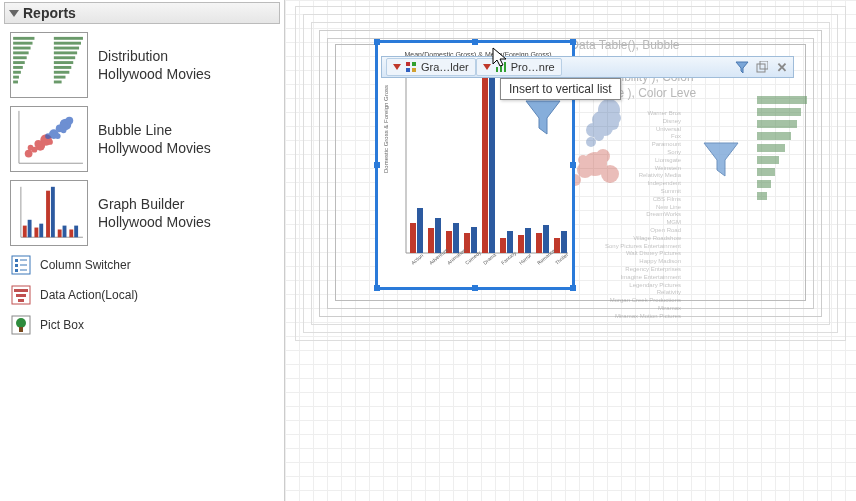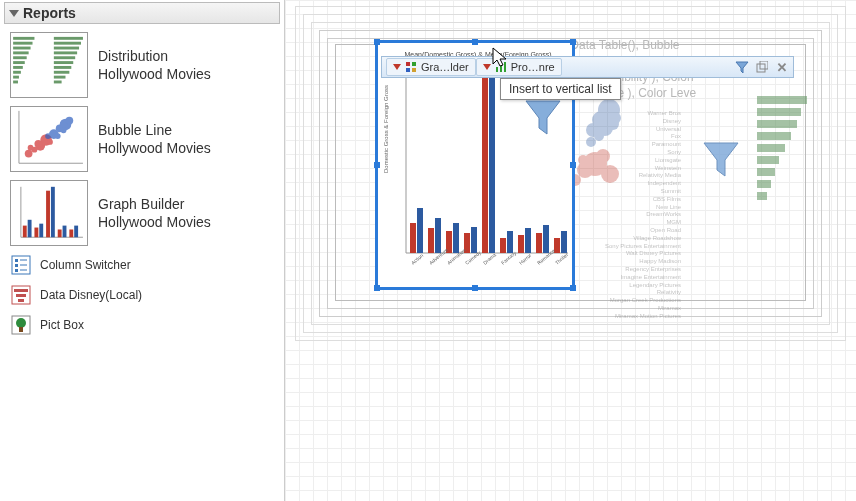--- a/index.html
+++ b/index.html
@@ -297,21 +297,21 @@
 
   <div class="box-item">
     <div class="box-icon">
       <svg width="20" height="20">
           <rect x="1" y="1" width="18" height="18" fill="#fff" stroke="#c05050"></rect>
           <rect x="3" y="4" width="14" height="3" fill="#c05050"></rect>
           <rect x="5" y="9" width="10" height="3" fill="#c05050"></rect>
           <rect x="7" y="14" width="6" height="3" fill="#c05050"></rect>
         </svg>
     </div>
-    <span>Data Disney(Local)</span>
+    <span>Data Action(Local)</span>
   </div>
 
 
   <div class="box-item">
     <div class="box-icon">
       <svg width="20" height="20">
           <rect x="1" y="1" width="18" height="18" fill="#fff" stroke="#888"></rect>
           <circle cx="10" cy="8" r="5" fill="#2e8b3d"></circle>
           <rect x="8" y="12" width="4" height="5" fill="#7a4a1f"></rect>
         </svg>

